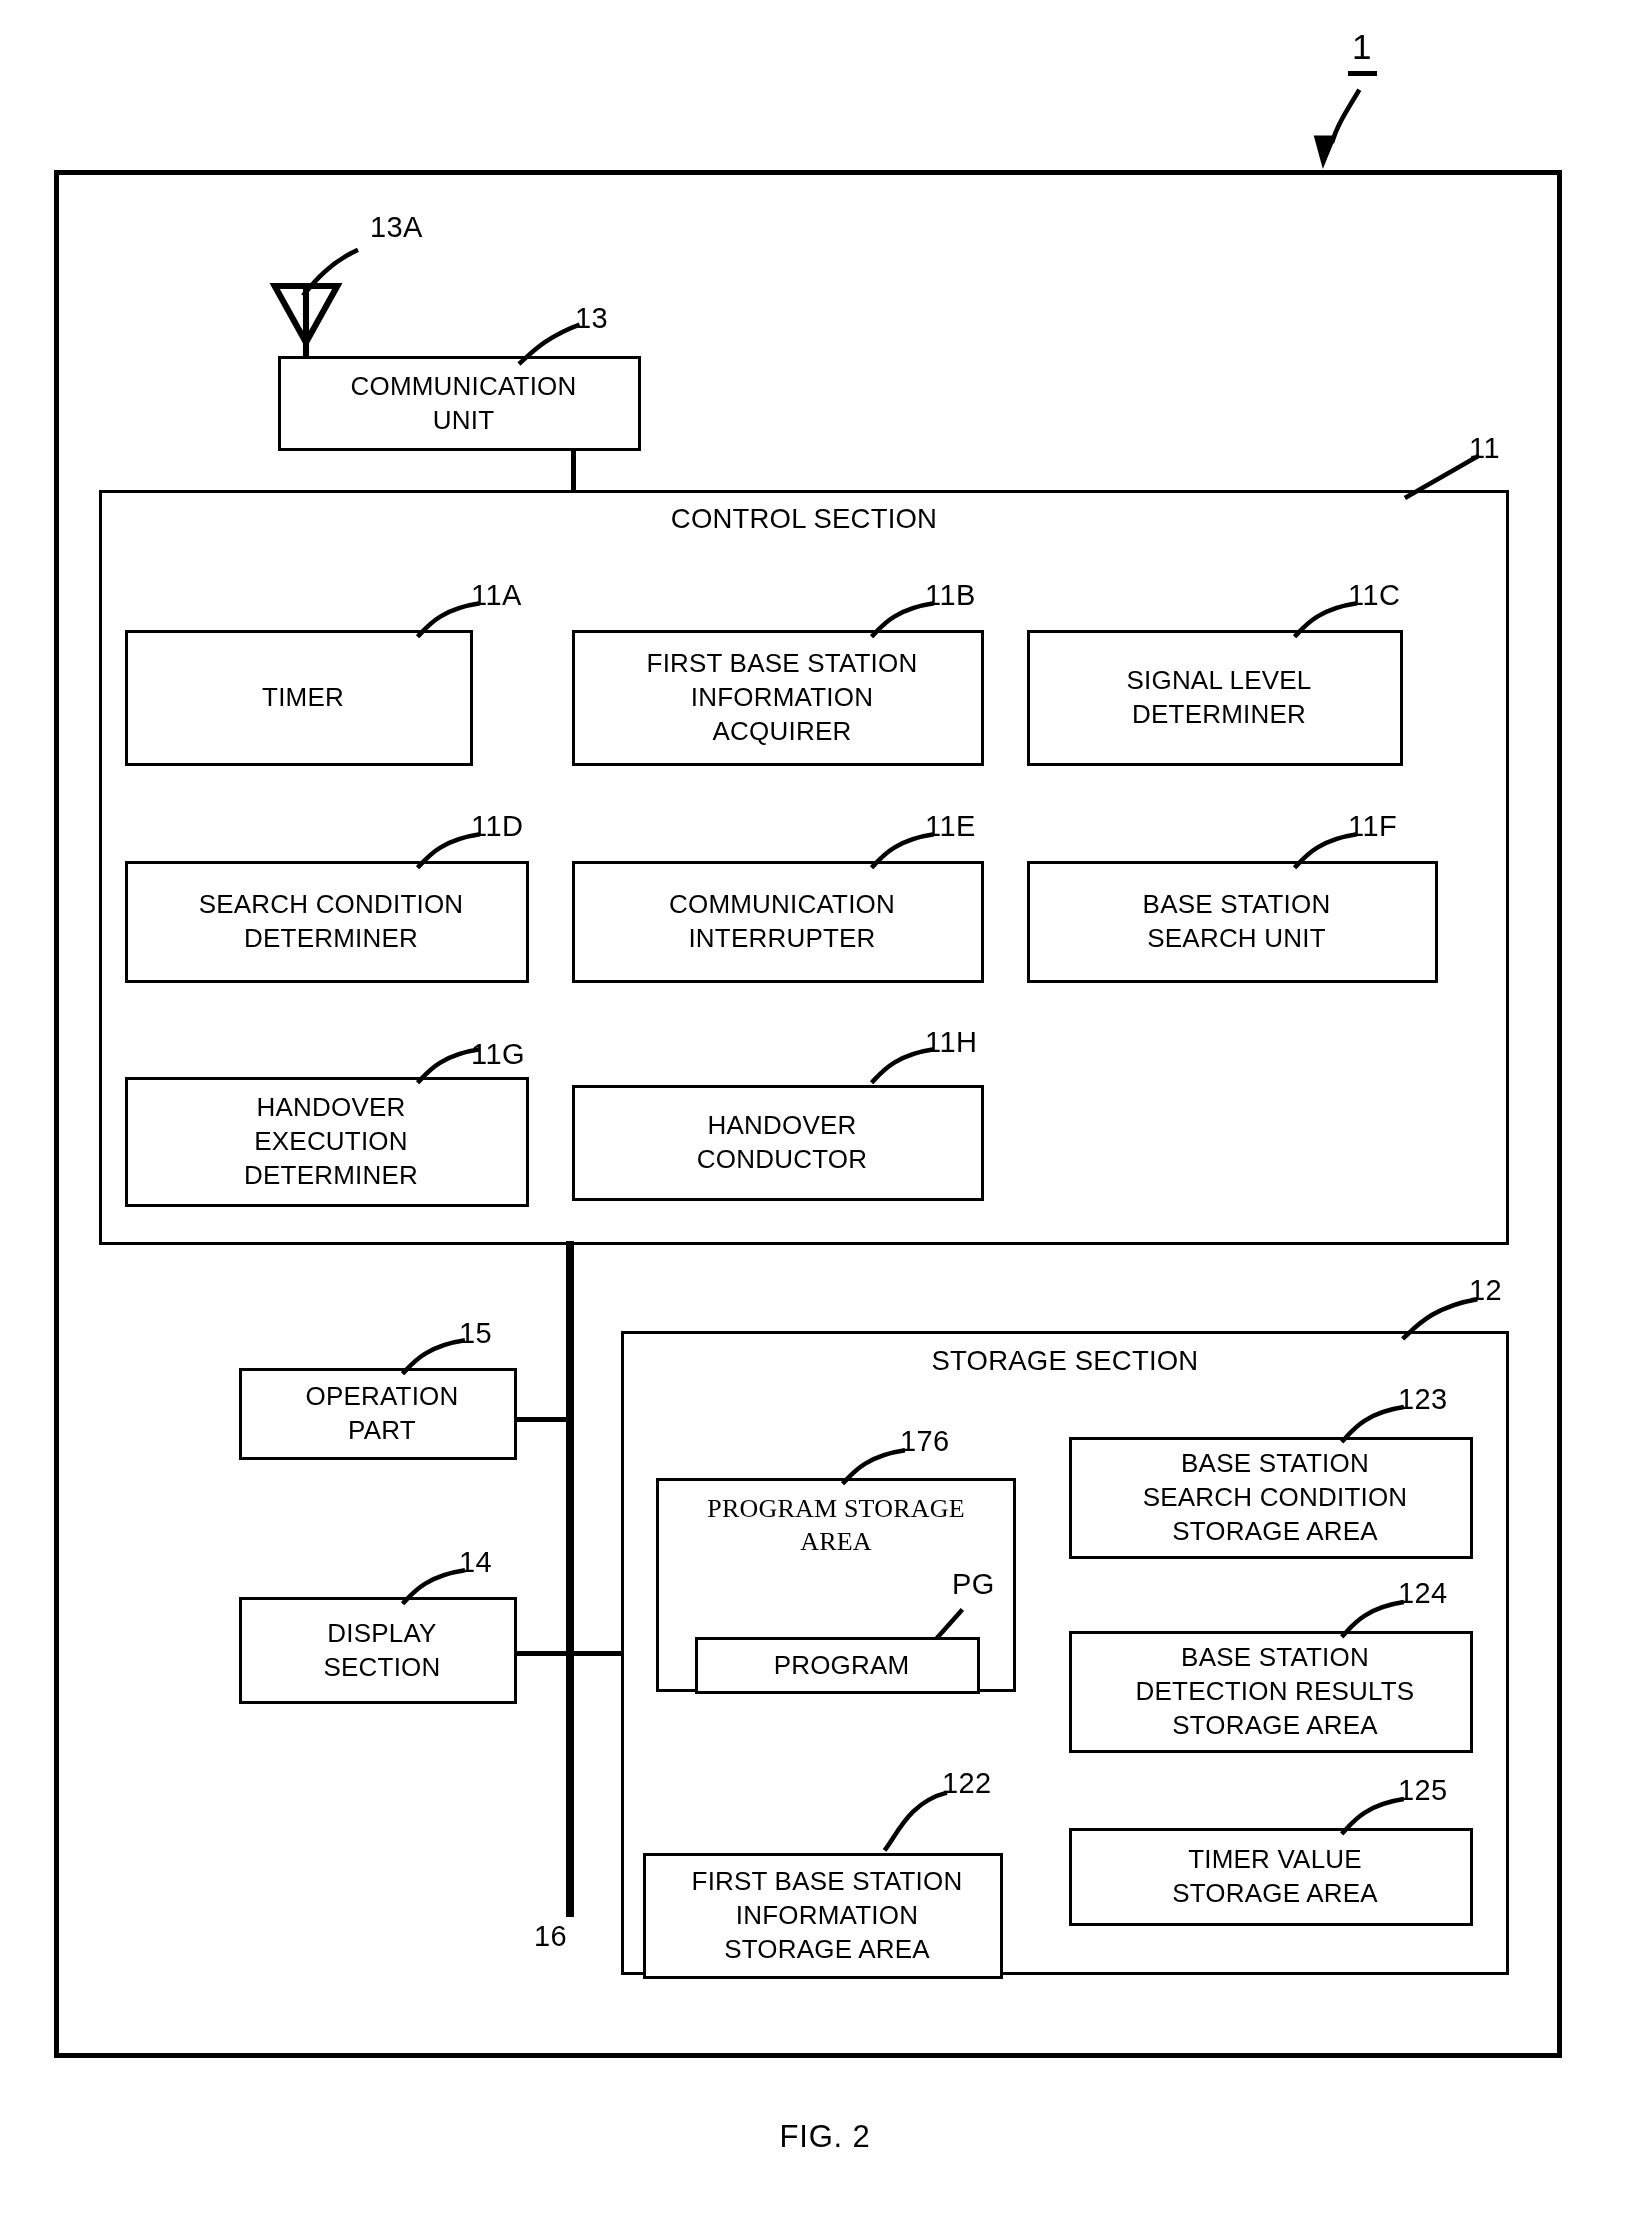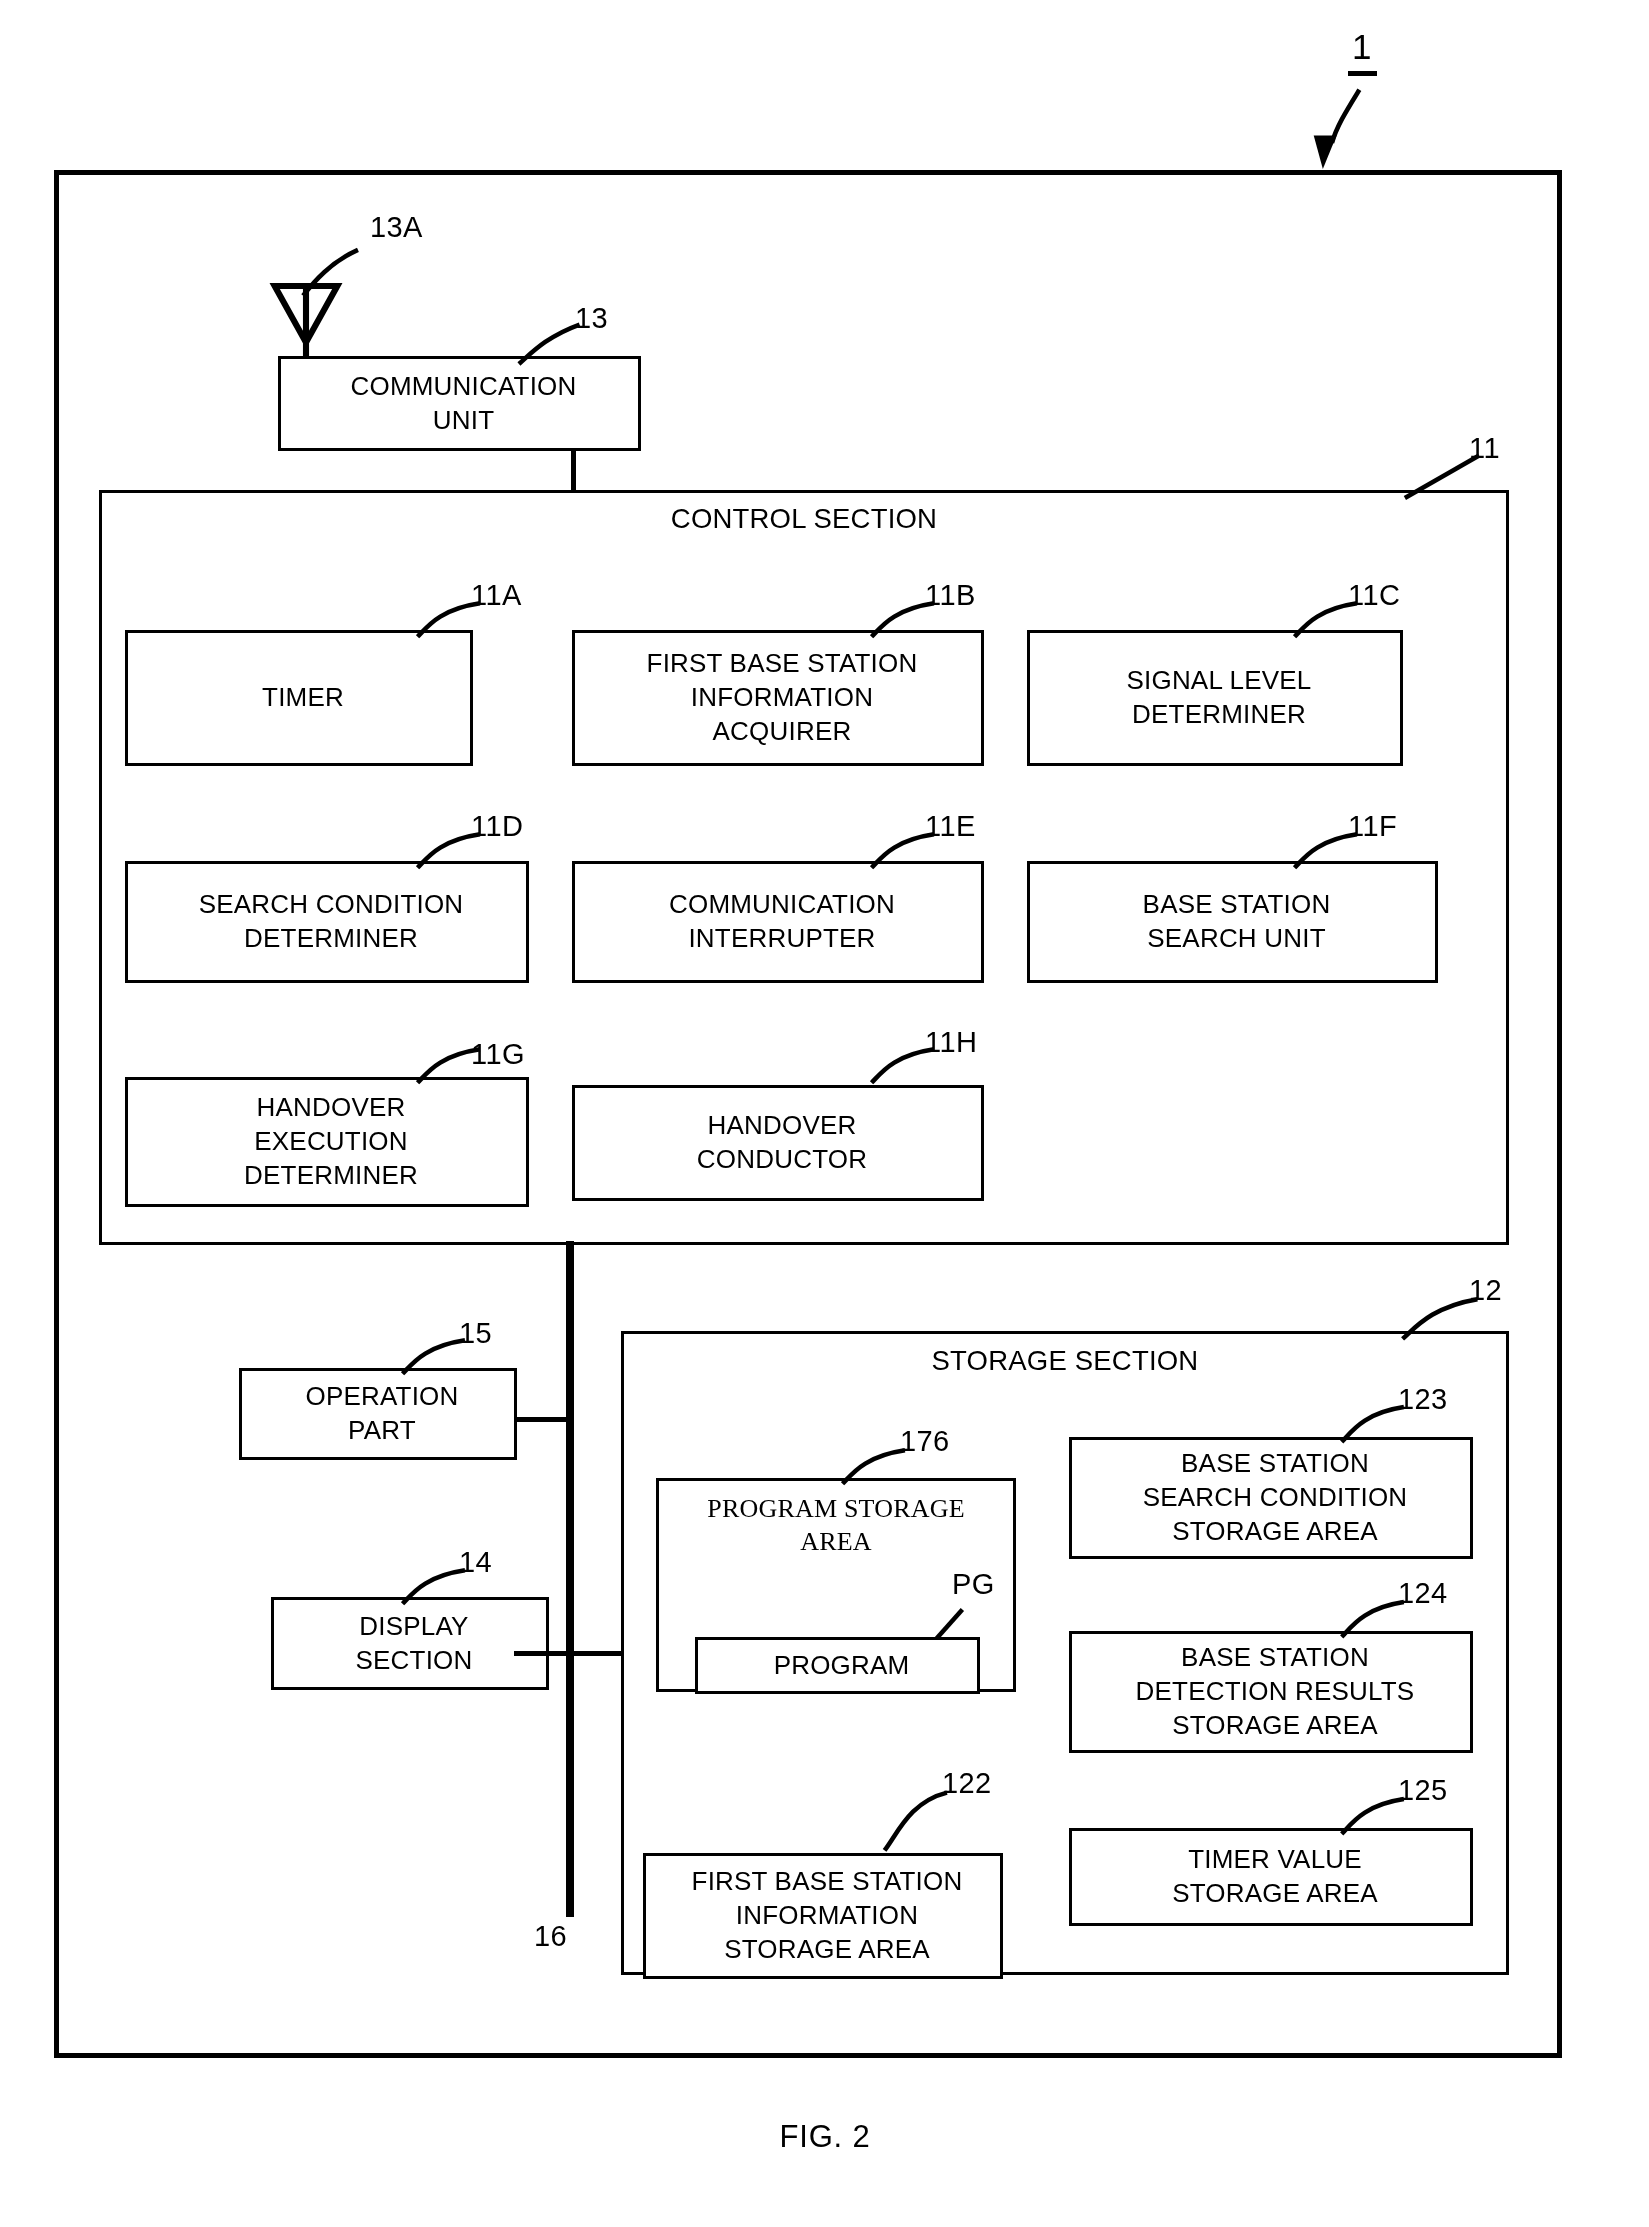--- a/index.html
+++ b/index.html
@@ -200,21 +200,21 @@
 <div class="abs box" style="left:239px; top:1368px; width:278px; height:92px;">
   <span class="box-label">OPERATION
 PART</span>
 </div>
 <svg class="abs" style="left:398px; top:1334px;" width="70" height="43" viewBox="0 0 92 56">
   <path d="M 6 52 C 18 40, 34 16, 88 8" stroke="#000" stroke-width="6" fill="none"></path>
 </svg>
 <div class="abs ref" style="left:459px; top:1319px;">15</div>
 <div class="abs line-h" style="left:514px; top:1417px; width:57px; height:4.6px;"></div>
 
-<div class="abs box" style="left:239px; top:1597px; width:278px; height:93px;margin-left:32px;">
+<div class="abs box" style="left:239px; top:1597px; width:278px; height:107px;">
   <span class="box-label">DISPLAY
 SECTION</span>
 </div>
 <svg class="abs" style="left:398px; top:1564px;" width="70" height="43" viewBox="0 0 92 56">
   <path d="M 6 52 C 18 40, 34 16, 88 8" stroke="#000" stroke-width="6" fill="none"></path>
 </svg>
 <div class="abs ref" style="left:459px; top:1548px;">14</div>
 <div class="abs line-h" style="left:514px; top:1651px; width:57px; height:4.6px;"></div>
 
 <div class="abs line-h" style="left:569px; top:1651px; width:55px; height:4.6px;"></div>

